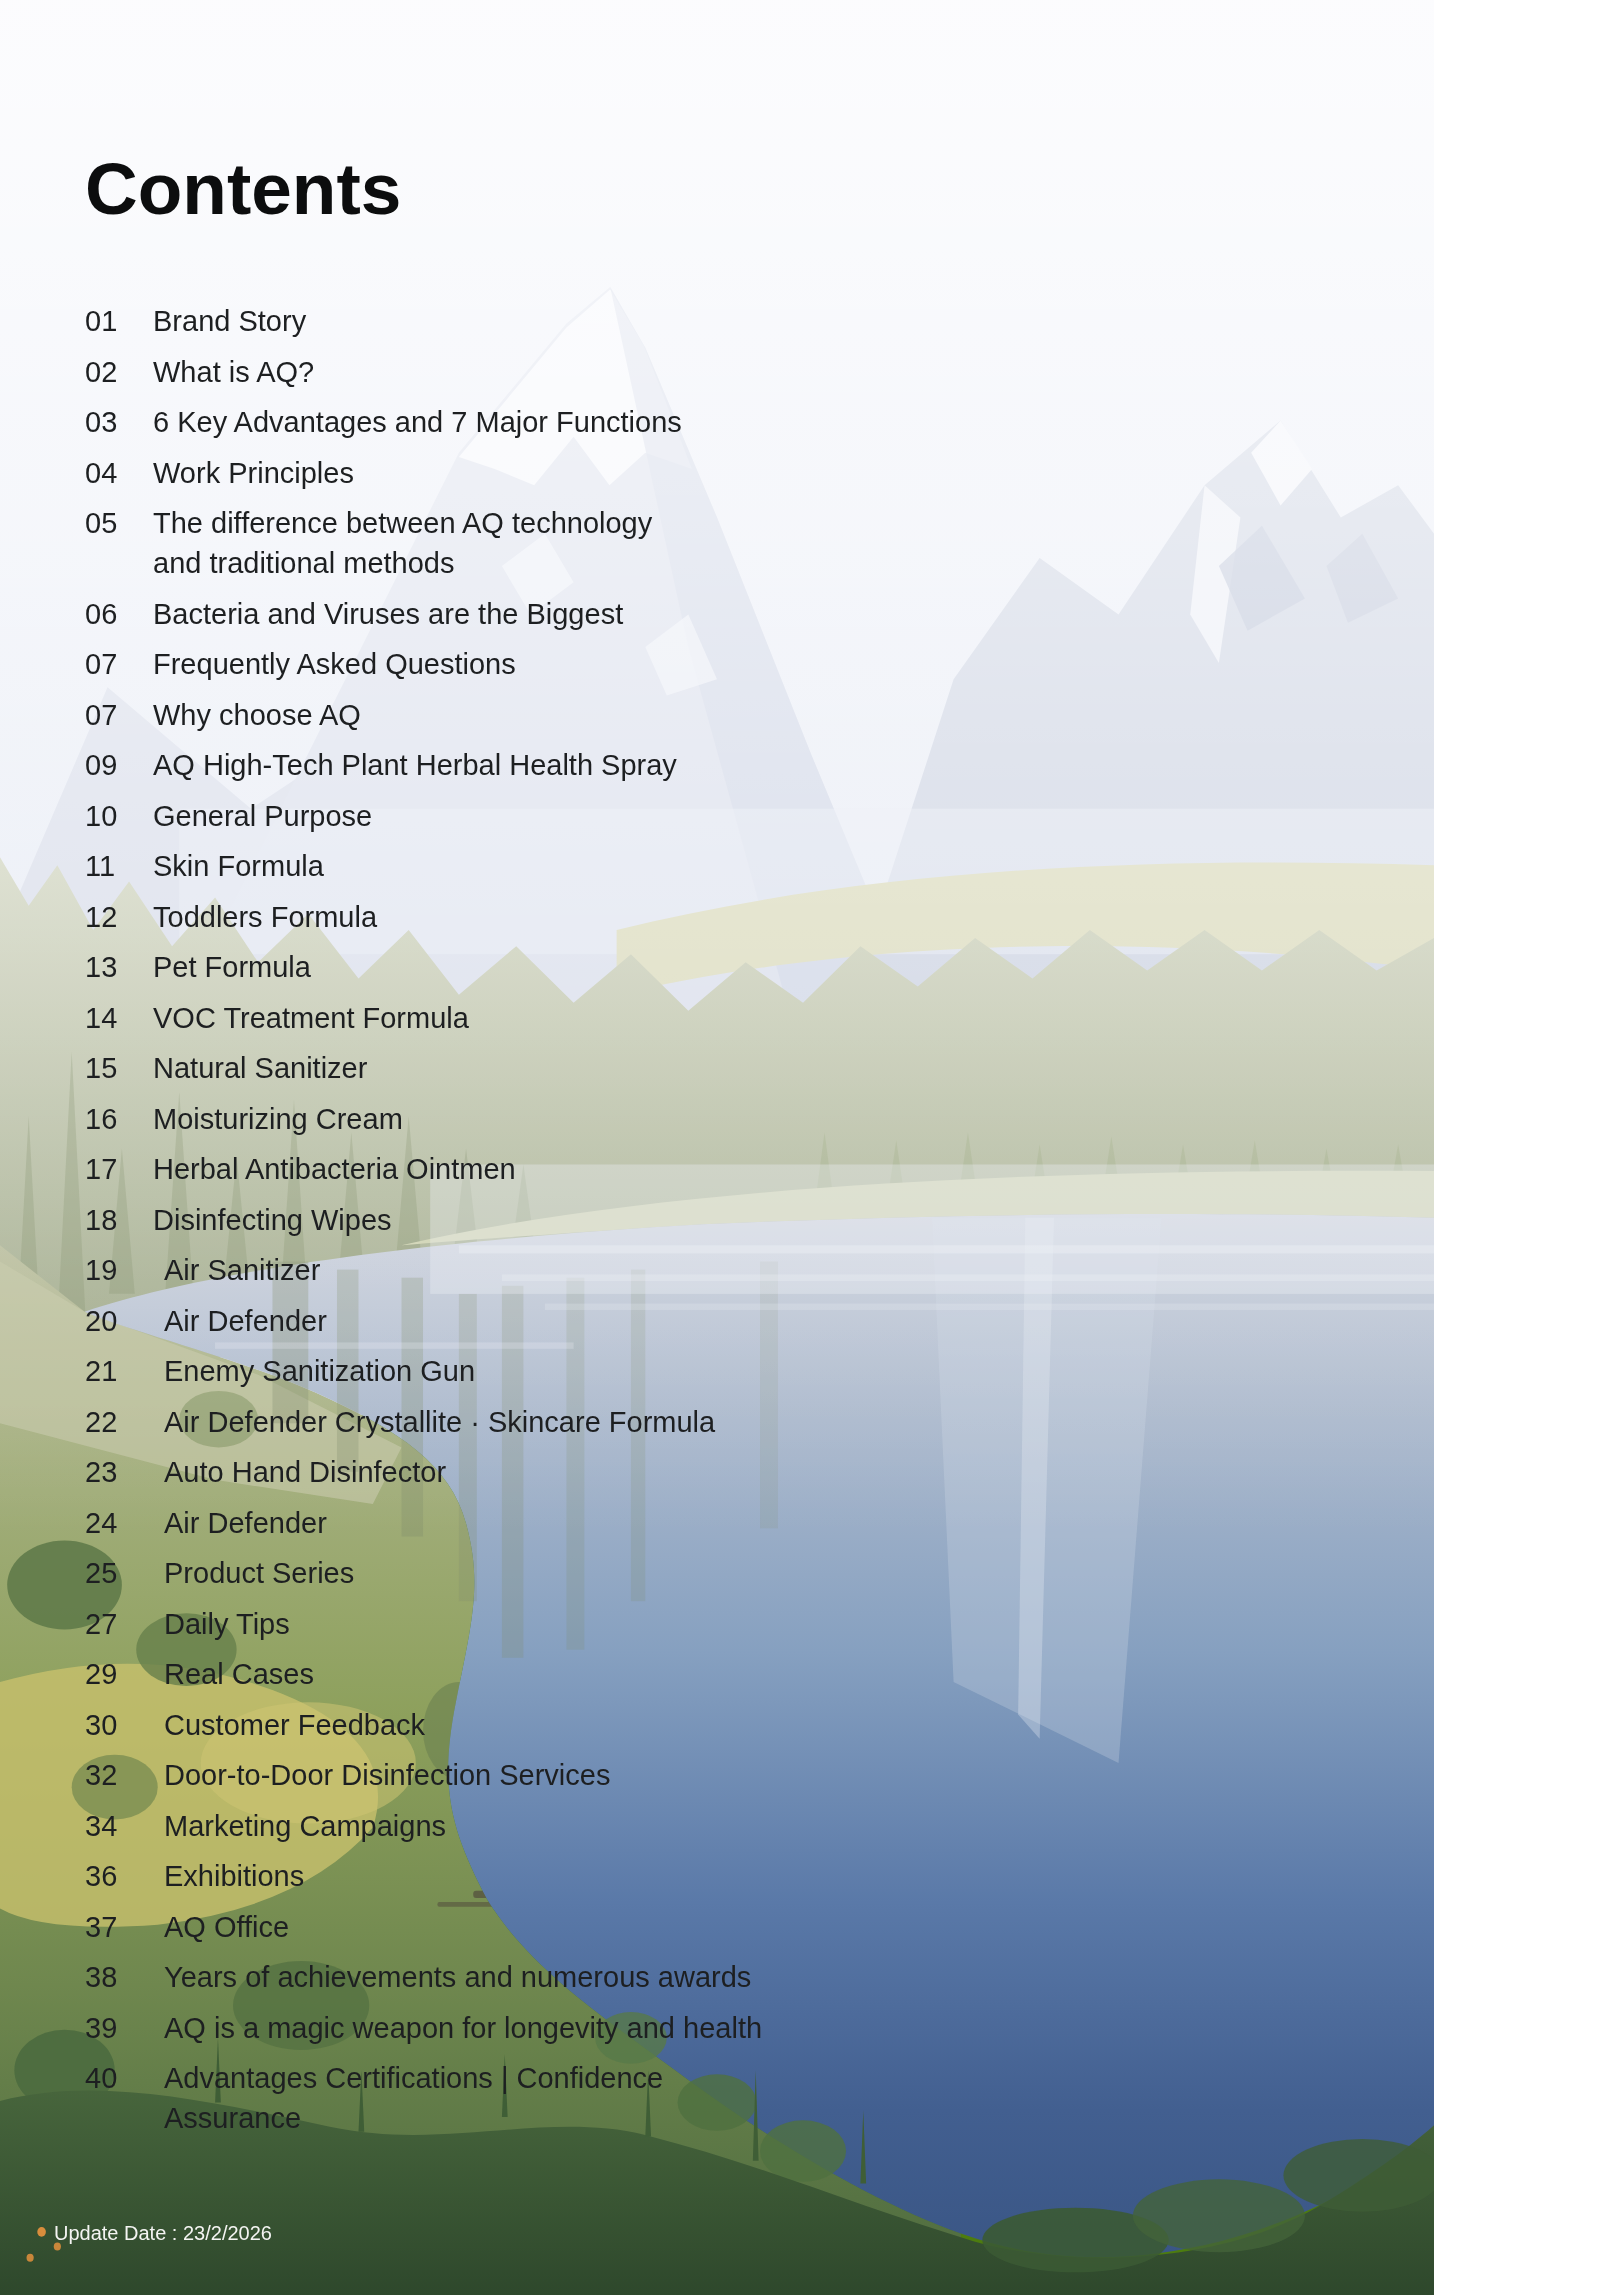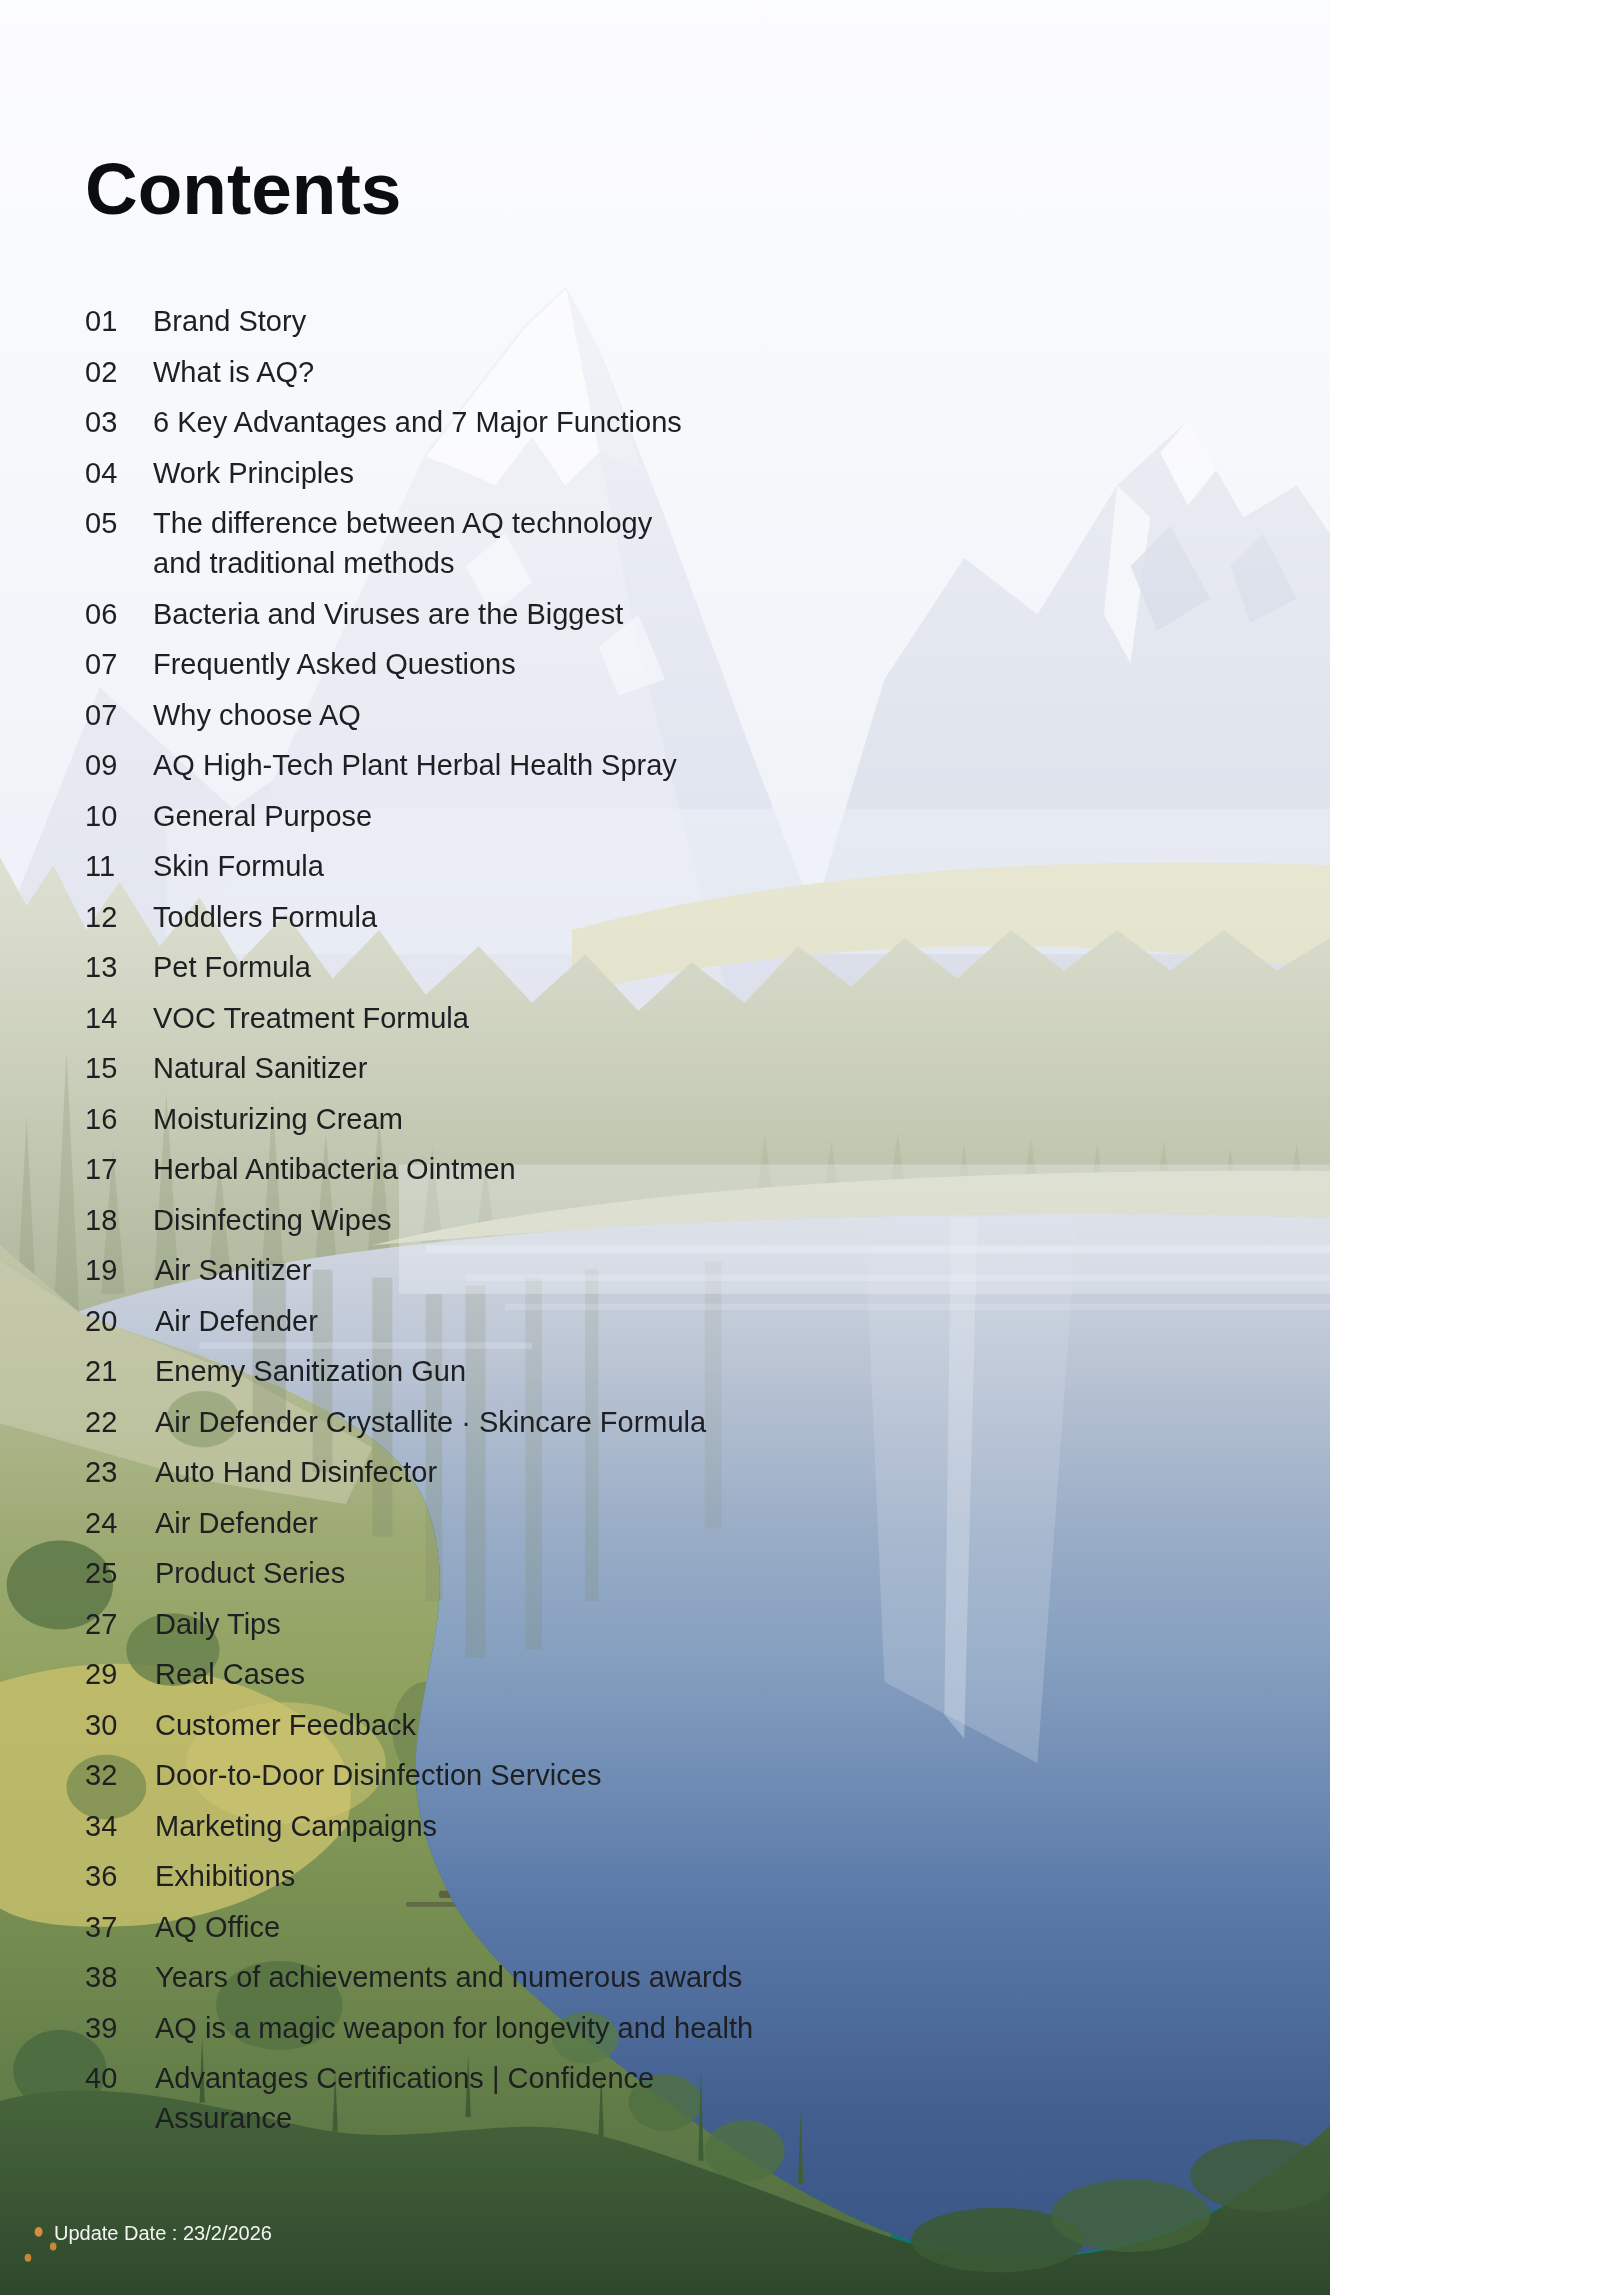--- a/index.html
+++ b/index.html
@@ -1,34 +1,34 @@
 <!DOCTYPE html>
 <html style="font-size:13px"><head>
 <meta charset="utf-8">
 <style>
   html,body { margin:0; padding:0; }
   .page {
-    position:relative; width:1330px; height:2295px; overflow:hidden;
+    position:relative; width:1434px; height:2295px; overflow:hidden;
     font-family:"Liberation Sans","DejaVu Sans",sans-serif;
-    background:#0f766e;
+    background:#4d7c0f;
   }
   .bg { position:absolute; left:0; top:0; width:100%; height:100%; display:block; }
   .page-title {
     position:absolute; left:85px; top:150px; margin:0;
     font-size:73px; line-height:78px; font-weight:bold; color:#0c0d0e;
     letter-spacing:0px;
   }
   .cols { position:absolute; left:85px; top:301px; width:1464px; display:flex;flex-direction:column; }
   .col { list-style:none; margin:0; padding:0; }
   .col-left  { width:740px; flex:0 0 740px; }
   .col-right { flex:1; }
   .col li { display:flex; align-items:flex-start; font-size:29px; line-height:40px; margin-bottom:10.5px; color:#1d1f21; }
   .col .num { flex:0 0 40px; }
   .col-left  .num { margin-right:28px; }
-  .col-right .num { margin-right:30px; }
+  .col-right .num { margin-right:39px; }
   .col .lbl { flex:1; }
   .update-date {
     position:absolute; left:54px; top:2221px;
     font-size:20px; line-height:24px; color:#f4f4f2;
   }
 </style>
 </head>
 <body>
 
 <div class="page">

